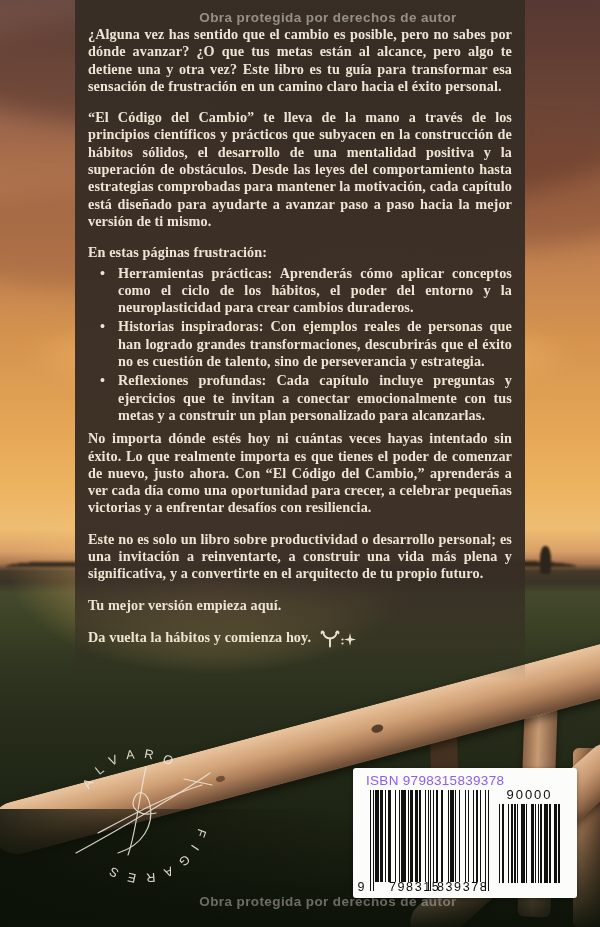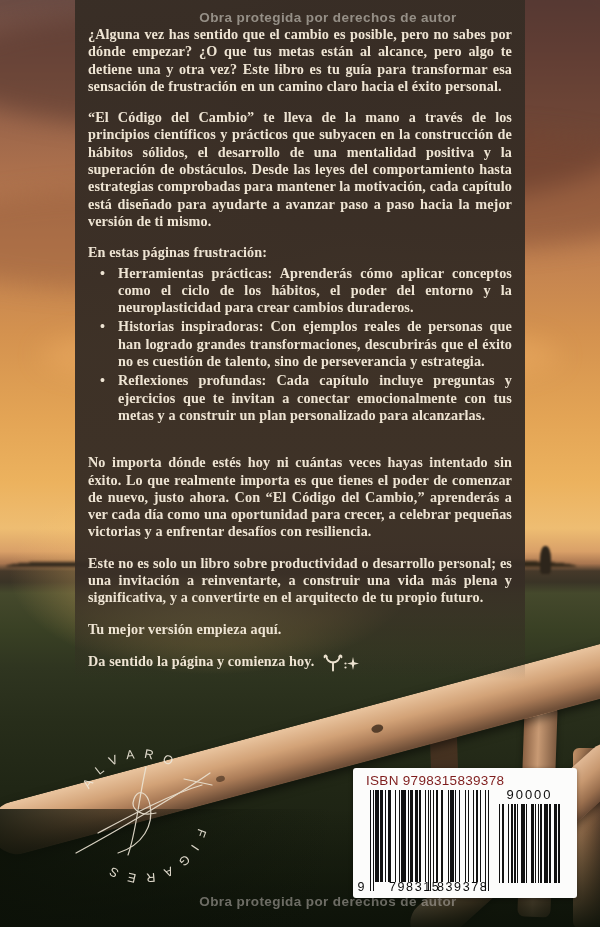--- a/index.html
+++ b/index.html
@@ -47,36 +47,36 @@
   .signature{left:58px;top:733px;width:170px;height:170px;z-index:4;}
   
   .panel{left:75px;top:0;width:450px;height:700px;z-index:5;box-sizing:border-box;
     padding:26px 13px 0 13px;
     background:linear-gradient(to bottom, rgba(55,45,37,.96) 0%, rgba(55,45,37,.96) 82%,
       rgba(52,43,35,.55) 90%, rgba(48,40,33,0) 97%);}
   .panel .bodytext{font:600 14.2px/17.3px "Liberation Serif",serif;color:#eee4d3;
     text-align:justify;letter-spacing:.1px;}
   .panel p{margin:0 0 14px 0;}
   .panel .intro{margin-bottom:3px;text-align:left;}
-  .bullets{margin:0 0 30px 0;}
+  .bullets{margin:0 0 6px 0;}
   .bullet{position:relative;padding-left:30px;margin-bottom:2px;}
   .bullet:before{content:"\2022";position:absolute;left:12px;top:0;}
   .closing{margin:0;text-align:left;}
   .closing-row{display:flex;align-items:center;gap:9px;}
   .brand-glyph{flex:0 0 auto;margin-top:2px;}
   
   .wm{left:0;width:584px;text-align:center;z-index:6;
     font:700 13.5px/16px "Liberation Sans",sans-serif;letter-spacing:.4px;padding-left:36px;}
   .wm-top{top:10px;color:rgba(173,167,159,.8);}
   .wm-bottom{top:894px;color:rgba(185,181,174,.55);z-index:4;}
   
   .barcode-box{left:353px;top:768px;width:224px;height:130px;background:#fcfcfb;
     border-radius:3px;z-index:7;box-shadow:0 1px 4px rgba(0,0,0,.4);}
   .barcode-box *{position:absolute;}
-  .isbn-label{left:13px;top:5px;font:400 13.5px/16px "Liberation Sans",sans-serif;color:#7f1d1d;letter-spacing:.3px;}
+  .isbn-label{left:13px;top:5px;font:400 13.5px/16px "Liberation Sans",sans-serif;color:#8b5cf6;letter-spacing:.3px;}
   .bars-main{left:17px;top:22px;width:119px;height:101px;}
   .bars-sup{left:146px;top:36px;width:61px;height:79px;}
   .bc-digit{font:400 12.5px/14px "Liberation Sans",sans-serif;color:#0d0d0d;top:112px;text-align:center;letter-spacing:1.6px;}
   .d-first{left:2px;width:12px;letter-spacing:0;}
   .d-g1{left:36px;width:50px;text-align:right;}
   .d-g2{left:84px;width:50px;}
   .sup-text{left:146px;top:20px;width:61px;text-align:center;
     font:400 13px/14px "Liberation Sans",sans-serif;color:#0d0d0d;letter-spacing:2px;}
 </style>
 </head>
@@ -117,33 +117,33 @@
       <path d="M18,120 C55,100 120,62 152,40"></path>
       <path d="M88,34 C80,70 78,100 70,122"></path>
       <path d="M40,100 C70,84 110,62 144,52"></path>
       <path d="M60,120 C85,112 96,92 92,72 C89,58 80,56 76,66 C72,76 82,84 98,80"></path>
       <path d="M126,46 L154,52"></path>
     </g>
   </svg>
 
   <div class="layer panel">
     <div class="bodytext">
-      <p>¿Alguna vez has sentido que el cambio es posible, pero no sabes por dónde empezar? ¿O que tus metas están al alcance, pero algo te detiene una y otra vez? Este libro es tu guía para transformar esa sensación de frustración en un camino claro hacia el éxito personal.</p>
+      <p>¿Alguna vez has sentido que el cambio es posible, pero no sabes por dónde avanzar? ¿O que tus metas están al alcance, pero algo te detiene una y otra vez? Este libro es tu guía para transformar esa sensación de frustración en un camino claro hacia el éxito personal.</p>
       <p>“El Código del Cambio” te lleva de la mano a través de los principios científicos y prácticos que subyacen en la construcción de hábitos sólidos, el desarrollo de una mentalidad positiva y la superación de obstáculos. Desde las leyes del comportamiento hasta estrategias comprobadas para mantener la motivación, cada capítulo está diseñado para ayudarte a avanzar paso a paso hacia la mejor versión de ti mismo.</p>
       <p class="intro">En estas páginas frustración:</p>
       <div class="bullets">
         <div class="bullet">Herramientas prácticas: Aprenderás cómo aplicar conceptos como el ciclo de los hábitos, el poder del entorno y la neuroplasticidad para crear cambios duraderos.</div>
         <div class="bullet">Historias inspiradoras: Con ejemplos reales de personas que han logrado grandes transformaciones, descubrirás que el éxito no es cuestión de talento, sino de perseverancia y estrategia.</div>
         <div class="bullet">Reflexiones profundas: Cada capítulo incluye preguntas y ejercicios que te invitan a conectar emocionalmente con tus metas y a construir un plan personalizado para alcanzarlas.</div>
       </div>
       <p>No importa dónde estés hoy ni cuántas veces hayas intentado sin éxito. Lo que realmente importa es que tienes el poder de comenzar de nuevo, justo ahora. Con “El Código del Cambio,” aprenderás a ver cada día como una oportunidad para crecer, a celebrar pequeñas victorias y a enfrentar desafíos con resiliencia.</p>
       <p>Este no es solo un libro sobre productividad o desarrollo personal; es una invitación a reinventarte, a construir una vida más plena y significativa, y a convertirte en el arquitecto de tu propio futuro.</p>
       <p class="closing">Tu mejor versión empieza aquí.</p>
       <div class="closing-row">
-        <span class="closing">Da sentido la página y comienza hoy.</span>
+        <span class="closing">Da vuelta la hábitos y comienza hoy.</span>
         <svg class="brand-glyph" width="36" height="18" viewBox="0 0 36 18">
           <g fill="none" stroke="#ece2d0" stroke-width="1.9" stroke-linecap="round">
             <path d="M3.5,2.5 C3.5,6 6.5,8.5 10,8.5 C13.5,8.5 16.5,6 16.5,2.5"></path>
             <path d="M3.5,2.5 C2.6,1 1.2,1.4 1.6,3.2"></path>
             <path d="M16.5,2.5 C17.4,1 18.8,1.4 18.4,3.2"></path>
             <path d="M10,8.5 L10,16.5"></path>
           </g>
           <g fill="#ece2d0">
             <circle cx="22.5" cy="9.5" r="1.1"></circle>
             <circle cx="22.5" cy="13.5" r="1.1"></circle>

